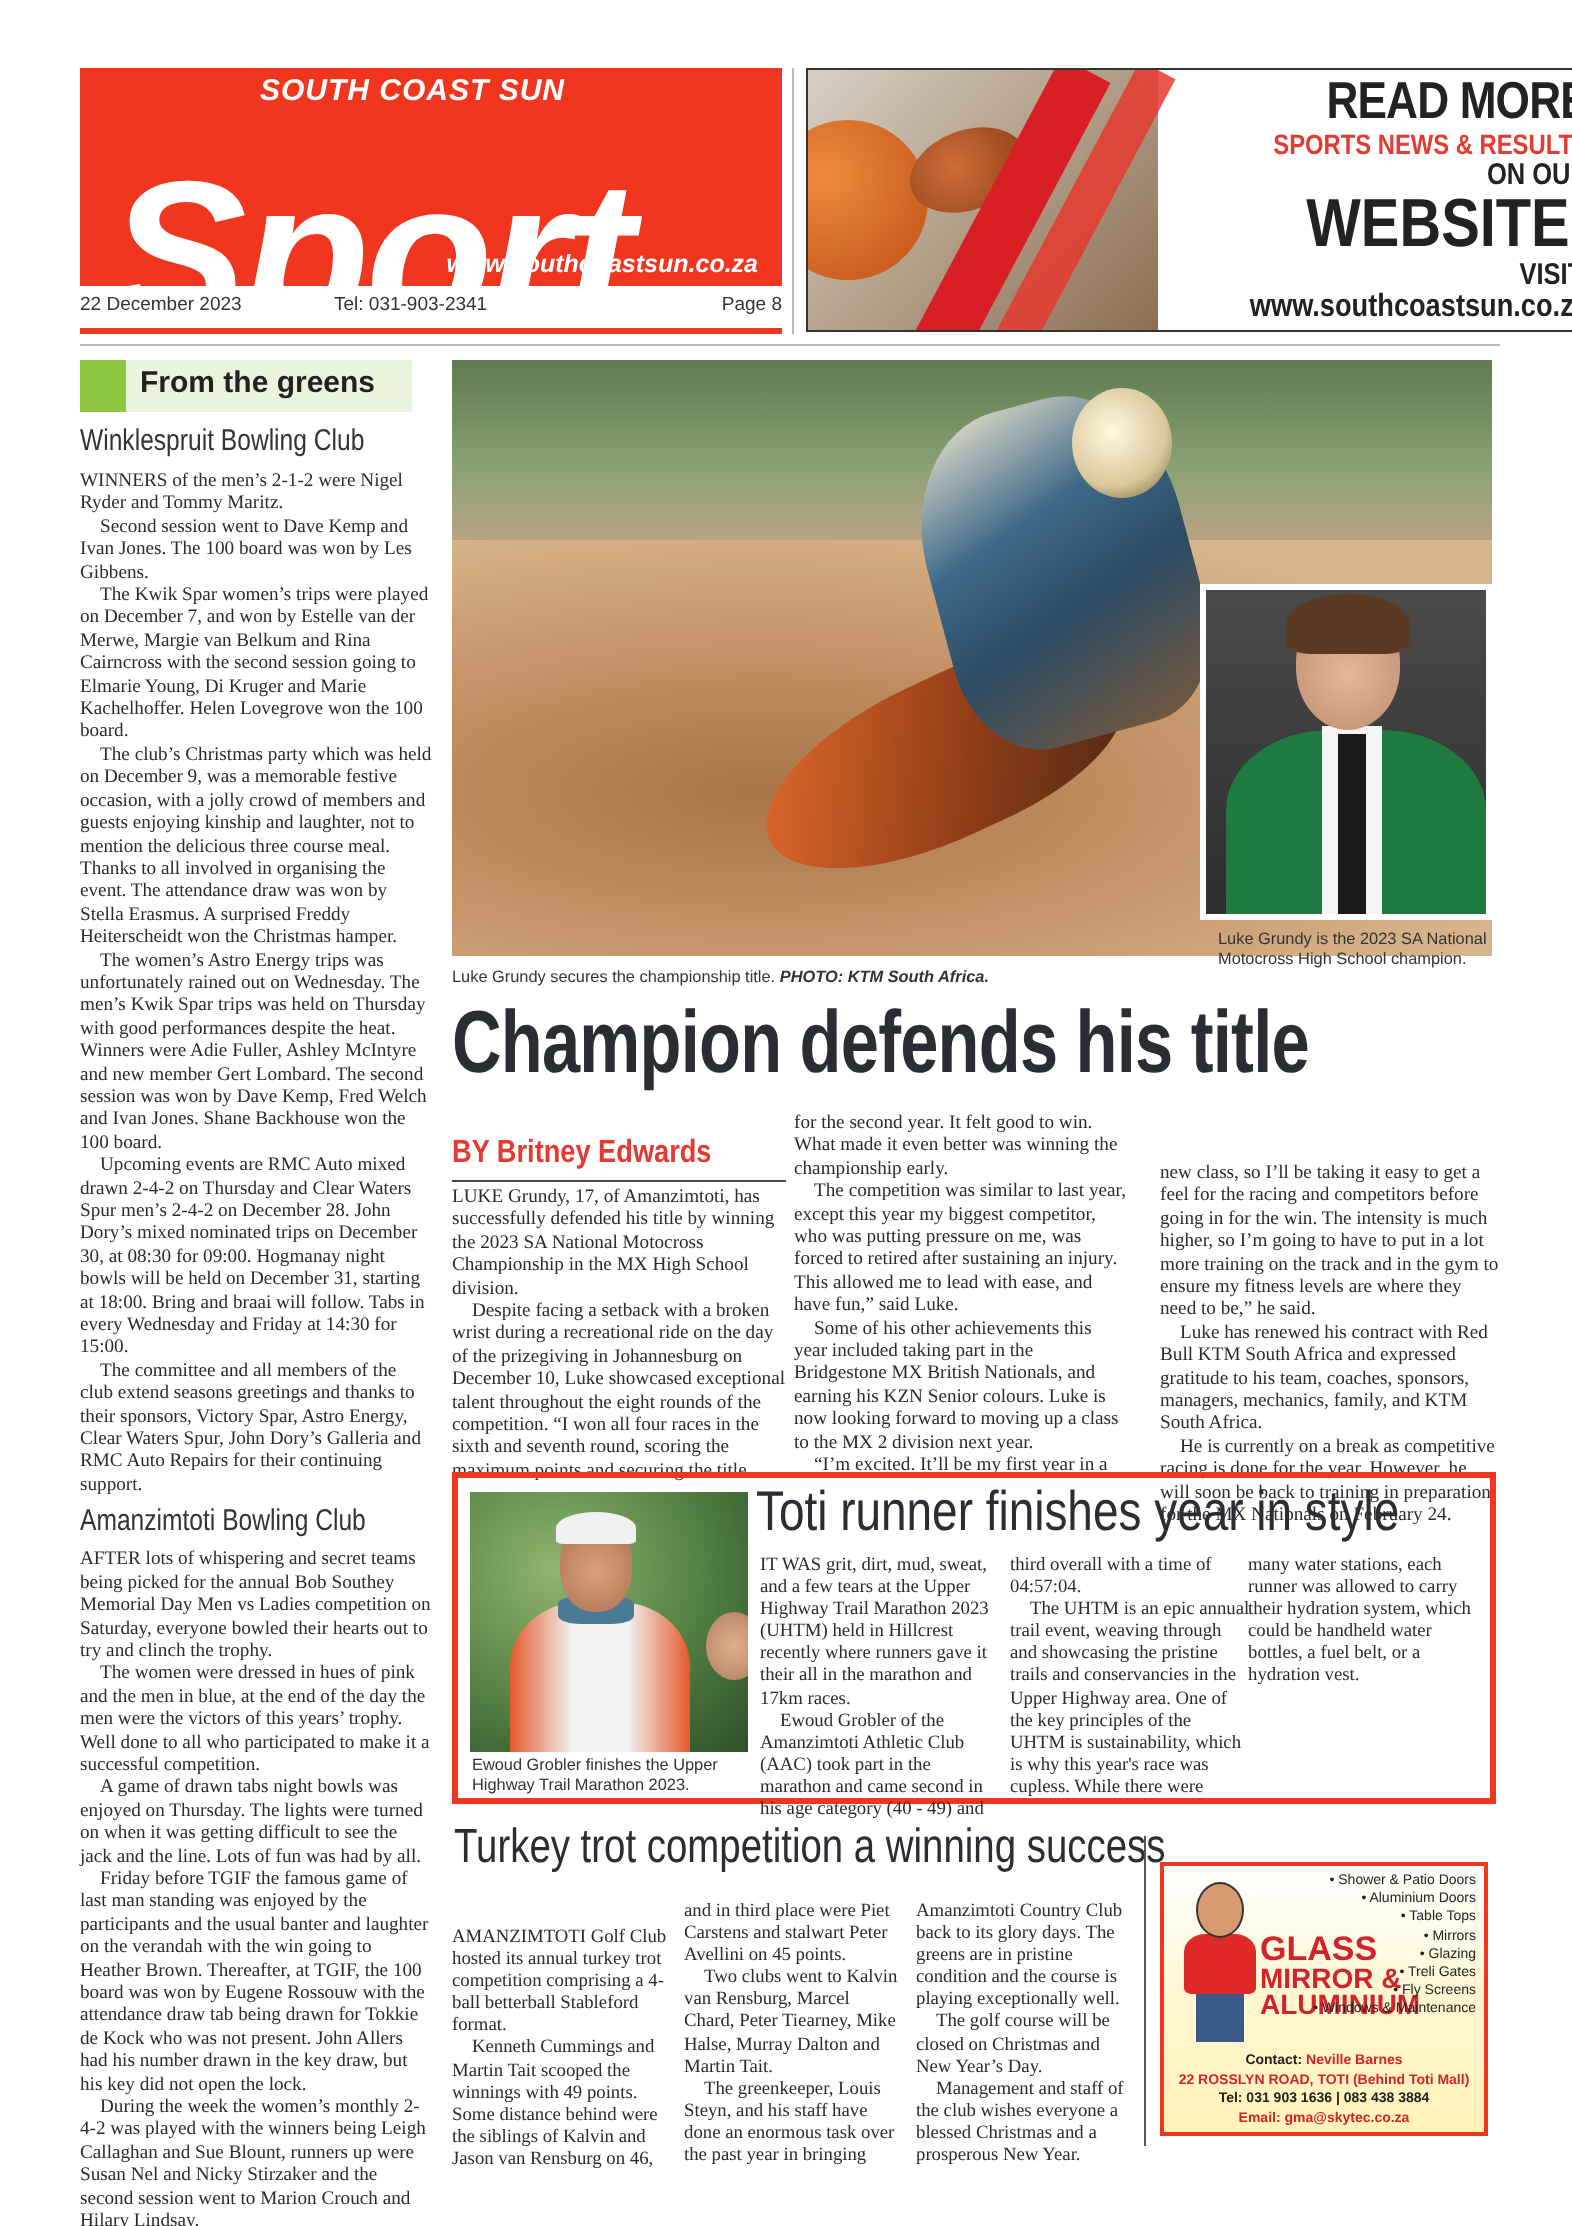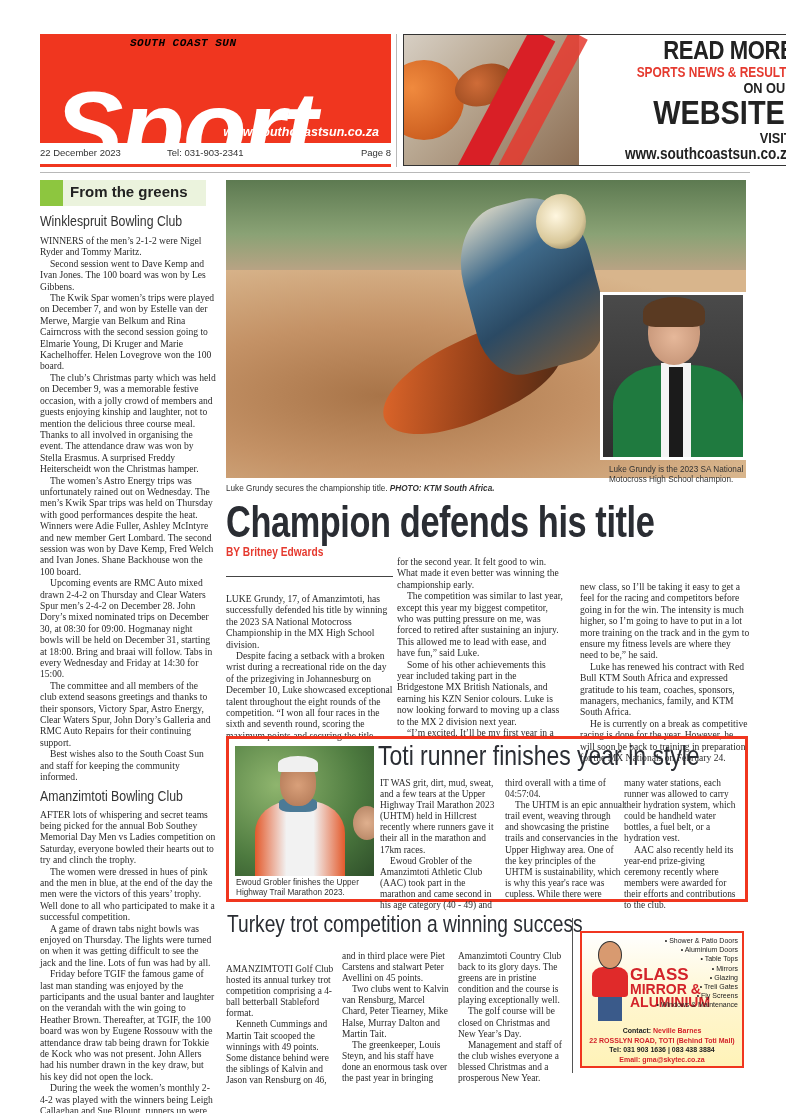--- a/index.html
+++ b/index.html
@@ -3,21 +3,21 @@
 <meta charset="utf-8">
 <style>
   * { box-sizing: border-box; margin: 0; padding: 0; }
   html, body { width: 786px; height: 1113px; background: #ffffff; overflow: hidden; }
   body { position: relative; font-family: "Liberation Serif", serif; color: #2b2b2b; }
 
   .abs { position: absolute; }
 
   
   .masthead { left: 40px; top: 34px; width: 351px; height: 109px; background: #f0361f; overflow: hidden; }
-  .mast-top { position: absolute; left: 90px; top: 3px; color: #000000; font-family: Liberation Mono, monospace; font-weight: bold; font-style: italic; font-size: 11px; letter-spacing: 0.5px; }
+  .mast-top { position: absolute; left: 90px; top: 3px; color: #ffffff; font-family: Liberation Sans, sans-serif; font-weight: bold; font-style: italic; font-size: 15px; letter-spacing: 0.5px; }
   .mast-sport { position: absolute; left: 14px; top: -6px; color: #fff; font-family: "Liberation Sans", sans-serif; font-weight: bold; font-style: italic; font-size: 104px; letter-spacing: -2px; line-height: 1; margin-top: 48px; }
   .mast-url { position: absolute; right: 12px; bottom: 4px; color: #fff; font-family: "Liberation Sans", sans-serif; font-weight: bold; font-style: italic; font-size: 12.5px; }
   .dateline { left: 40px; top: 147px; width: 351px; height: 14px; font-family: "Liberation Sans", sans-serif; font-size: 9.5px; color: #333; }
   .dateline span { position: absolute; top: 0; }
   .red-rule { left: 40px; top: 164px; width: 351px; height: 3px; background: #f0361f; }
   .grey-rule { left: 40px; top: 172px; width: 710px; height: 1px; background: #b8b8b8; }
   .vsep { left: 396px; top: 34px; width: 1px; height: 133px; background: #b8b8b8; }
 
   
   .banner { left: 403px; top: 34px; width: 396px; height: 132px; border: 1px solid #333; background: #fff; overflow: hidden; }
@@ -56,21 +56,21 @@
   .ip-face { position: absolute; left: 45px; top: 8px; width: 52px; height: 62px; border-radius: 45% 45% 50% 50%; background: radial-gradient(circle at 50% 55%, #e6b89a, #b9876a); }
   .ip-hair { position: absolute; left: 40px; top: 2px; width: 62px; height: 30px; border-radius: 50% 50% 20% 20%; background: #5a3a22; }
   .ip-jacket { position: absolute; left: 10px; top: 70px; width: 130px; height: 100px; border-radius: 40% 40% 0 0; background: #1f7a3f; }
   .ip-shirt { position: absolute; left: 58px; top: 68px; width: 30px; height: 100px; background: #f4f4f4; }
   .ip-tie { position: absolute; left: 66px; top: 72px; width: 14px; height: 90px; background: #1b1b1b; }
   .caption { font-family: "Liberation Sans", sans-serif; font-size: 8.2px; line-height: 10px; color: #333; }
   .caption i { font-weight: bold; }
 
   
   .headline { left: 226px; top: 500px; width: 524px; font-family: "Liberation Sans", sans-serif; font-weight: bold; font-size: 44px; color: #2a2d33; white-space: nowrap; transform: scaleX(0.78); transform-origin: left; letter-spacing: -0.5px; line-height: 1; }
-  .byline { left: 226px; top: 545px; width: 167px; font-family: "Liberation Sans", sans-serif; font-weight: bold; font-size: 12px; color: #e53a2f; border-bottom: 1px solid #444; padding-bottom: 17px; }
+  .byline { left: 226px; top: 568px; width: 167px; font-family: "Liberation Sans", sans-serif; font-weight: bold; font-size: 16px; color: #e53a2f; border-bottom: 1px solid #444; padding-bottom: 4px; }
   .byline span { display: inline-block; transform: scaleX(0.85); transform-origin: left; }
 
   
   .toti-box { left: 226px; top: 736px; width: 522px; height: 166px; border: 3px solid #f0361f; }
   .toti-photo { left: 235px; top: 746px; width: 139px; height: 130px; background: #5d8a4f; overflow: hidden; }
   .tp-bg { position: absolute; inset: 0; background: radial-gradient(ellipse at 30% 30%, #8fb56e, #4d7a3f 60%, #2e4f2a); }
   .tp-body { position: absolute; left: 20px; top: 55px; width: 90px; height: 80px; border-radius: 40% 40% 0 0; background: linear-gradient(90deg, #e35a2c 0%, #f2f2f2 35%, #f2f2f2 65%, #e35a2c 100%); }
   .tp-head { position: absolute; left: 45px; top: 14px; width: 36px; height: 46px; border-radius: 45%; background: radial-gradient(circle at 50% 55%, #d9a07a, #a86f4e); }
   .tp-cap { position: absolute; left: 43px; top: 10px; width: 40px; height: 16px; border-radius: 50% 50% 10% 10%; background: #f0f0f0; }
   .tp-buff { position: absolute; left: 44px; top: 52px; width: 38px; height: 14px; border-radius: 30%; background: #4b7a96; }
@@ -139,21 +139,20 @@
 <div class="abs col-left" style="top:212px;">
   <div class="club-head">Winklespruit Bowling Club</div>
   <div class="body-text" style="margin-top:6px;">
     <p class="first">WINNERS of the men’s 2-1-2 were Nigel Ryder and Tommy Maritz.</p>
     <p>Second session went to Dave Kemp and Ivan Jones. The 100 board was won by Les Gibbens.</p>
     <p>The Kwik Spar women’s trips were played on December 7, and won by Estelle van der Merwe, Margie van Belkum and Rina Cairncross with the second session going to Elmarie Young, Di Kruger and Marie Kachelhoffer. Helen Lovegrove won the 100 board.</p>
     <p>The club’s Christmas party which was held on December 9, was a memorable festive occasion, with a jolly crowd of members and guests enjoying kinship and laughter, not to mention the delicious three course meal. Thanks to all involved in organising the event. The attendance draw was won by Stella Erasmus. A surprised Freddy Heiterscheidt won the Christmas hamper.</p>
     <p>The women’s Astro Energy trips was unfortunately rained out on Wednesday. The men’s Kwik Spar trips was held on Thursday with good performances despite the heat. Winners were Adie Fuller, Ashley McIntyre and new member Gert Lombard. The second session was won by Dave Kemp, Fred Welch and Ivan Jones. Shane Backhouse won the 100 board.</p>
     <p>Upcoming events are RMC Auto mixed drawn 2-4-2 on Thursday and Clear Waters Spur men’s 2-4-2 on December 28. John Dory’s mixed nominated trips on December 30, at 08:30 for 09:00. Hogmanay night bowls will be held on December 31, starting at 18:00. Bring and braai will follow. Tabs in every Wednesday and Friday at 14:30 for 15:00.</p>
     <p>The committee and all members of the club extend seasons greetings and thanks to their sponsors, Victory Spar, Astro Energy, Clear Waters Spur, John Dory’s Galleria and RMC Auto Repairs for their continuing support.</p>
-    <p>Best wishes also to the South Coast Sun and staff for keeping the community informed.</p>
   </div>
   <div class="club-head" style="margin-top:4px;">Amanzimtoti Bowling Club</div>
   <div class="body-text" style="margin-top:5px;">
     <p class="first">AFTER lots of whispering and secret teams being picked for the annual Bob Southey Memorial Day Men vs Ladies competition on Saturday, everyone bowled their hearts out to try and clinch the trophy.</p>
     <p>The women were dressed in hues of pink and the men in blue, at the end of the day the men were the victors of this years’ trophy. Well done to all who participated to make it a successful competition.</p>
     <p>A game of drawn tabs night bowls was enjoyed on Thursday. The lights were turned on when it was getting difficult to see the jack and the line. Lots of fun was had by all.</p>
     <p>Friday before TGIF the famous game of last man standing was enjoyed by the participants and the usual banter and laughter on the verandah with the win going to Heather Brown. Thereafter, at TGIF, the 100 board was won by Eugene Rossouw with the attendance draw tab being drawn for Tokkie de Kock who was not present. John Allers had his number drawn in the key draw, but his key did not open the lock.</p>
     <p>During the week the women’s monthly 2-4-2 was played with the winners being Leigh Callaghan and Sue Blount, runners up were Susan Nel and Nicky Stirzaker and the second session went to Marion Crouch and Hilary Lindsay.</p>
 
   </div>
@@ -213,21 +212,20 @@
 <div class="abs small-text" style="left:380px; top:778px; width:120px;">
   <p class="first">IT WAS grit, dirt, mud, sweat, and a few tears at the Upper Highway Trail Marathon 2023 (UHTM) held in Hillcrest recently where runners gave it their all in the marathon and 17km races.</p>
   <p>Ewoud Grobler of the Amanzimtoti Athletic Club (AAC) took part in the marathon and came second in his age category (40 - 49) and</p>
 </div>
 <div class="abs small-text" style="left:505px; top:778px; width:120px;">
   <p class="first">third overall with a time of 04:57:04.</p>
   <p>The UHTM is an epic annual trail event, weaving through and showcasing the pristine trails and conservancies in the Upper Highway area. One of the key principles of the UHTM is sustainability, which is why this year's race was cupless. While there were</p>
 </div>
 <div class="abs small-text" style="left:624px; top:778px; width:120px;">
   <p class="first">many water stations, each runner was allowed to carry their hydration system, which could be handheld water bottles, a fuel belt, or a hydration vest.</p>
-  <p>AAC also recently held its year-end prize-giving ceremony recently where members were awarded for their efforts and contributions to the club.</p>
 </div>
 
 <div class="abs turkey-title">Turkey trot competition a winning success</div>
 <div class="abs small-text" style="left:226px; top:951px; width:108px;margin-top:13px;">
   <p class="first">AMANZIMTOTI Golf Club hosted its annual turkey trot competition comprising a 4-ball betterball Stableford format.</p>
   <p>Kenneth Cummings and Martin Tait scooped the winnings with 49 points. Some distance behind were the siblings of Kalvin and Jason van Rensburg on 46,</p>
 </div>
 <div class="abs small-text" style="left:342px; top:951px; width:110px;">
   <p class="first">and in third place were Piet Carstens and stalwart Peter Avellini on 45 points.</p>
   <p>Two clubs went to Kalvin van Rensburg, Marcel Chard, Peter Tiearney, Mike Halse, Murray Dalton and Martin Tait.</p>

